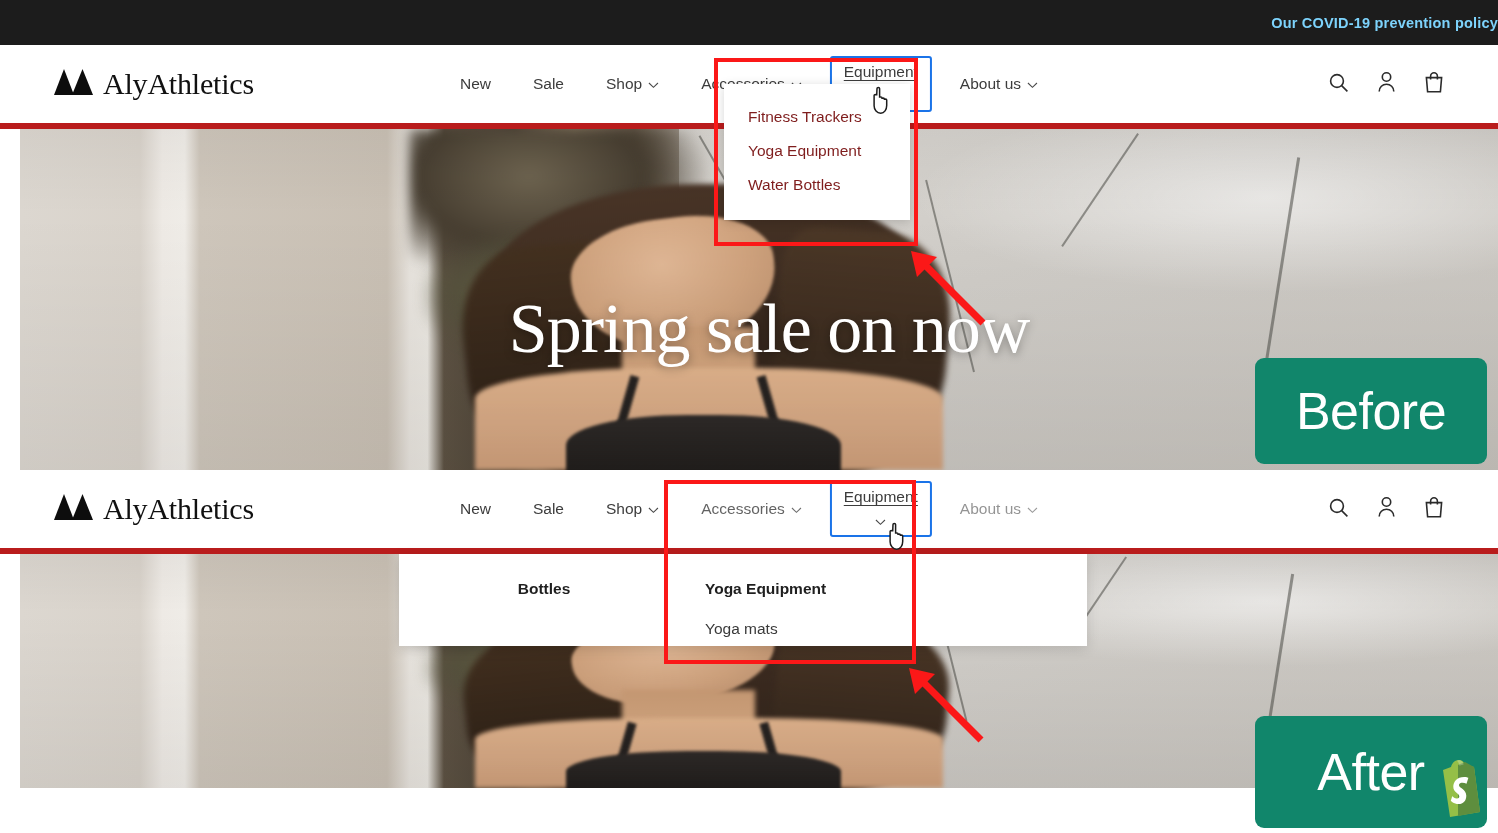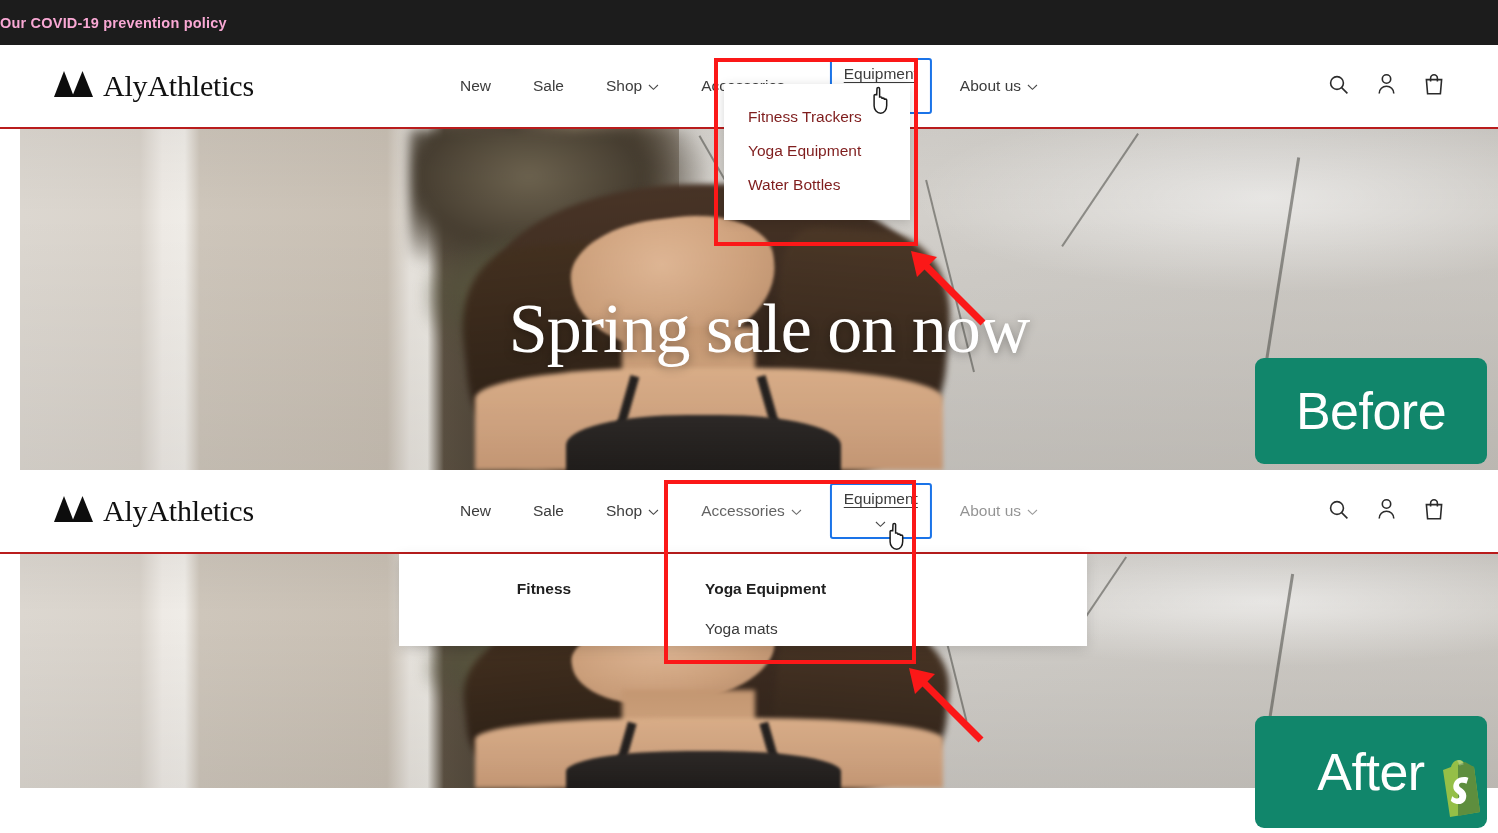--- a/index.html
+++ b/index.html
@@ -12,33 +12,33 @@
   .page { position: relative; width:1498px; height:833px; overflow:hidden; }
 
   
   .panel { position:absolute; left:0; width:1498px; overflow:hidden; }
   #panel-before { top:0; height:470px; }
   #panel-after  { top:470px; height:363px; }
 
   
   .announce {
     height:45px; width:100%;
-    background:#1c1c1c; color:#f9a8d4;
-    display:flex; align-items:center; justify-content:flex-start;
+    background:#1c1c1c; color:#7dd3fc;
+    display:flex; align-items:center; justify-content:flex-end;
     font-size:14.5px; font-weight:bold; letter-spacing:.2px;
   }
 
   
   .site-header {
     position:relative; z-index:40;
     height:84px; width:100%;
     background:#fff;
     display:flex; align-items:center;
     padding:0 54px;
-    border-bottom:2px solid #b91c1c;
+    border-bottom:6px solid #b91c1c;
   }
   .logo { display:flex; align-items:center; gap:9px; }
   .logo-mark { display:block; }
   .logo-text {
     font-family:"Liberation Serif", serif;
     font-size:30px; color:#111; letter-spacing:-0.2px;
   }
 
   
   .main-nav {
@@ -417,21 +417,21 @@
           <svg width="20" height="22" viewBox="0 0 20 22">
               <path d="M2.4 6.6h15.2L16.4 20.8H3.6z" fill="none" stroke="#2b2b2b" stroke-width="1.6"></path>
               <path d="M6.6 8.4V5.2a3.4 3.4 0 0 1 6.8 0v3.2" fill="none" stroke="#2b2b2b" stroke-width="1.6"></path>
             </svg>
         </span>
       </div>
     </div>
 
     <div class="megamenu" style="left:399px; top:84px; width:688px; height:92px;">
       <div class="mm-col" style="min-width:290px; text-align:center;">
-        <div class="mm-title">Fitness</div>
+        <div class="mm-title">Bottles</div>
       </div>
       <div class="mm-col" style="padding-left:16px;">
         <div class="mm-title">Yoga Equipment</div>
         <div class="mm-link">Yoga mats</div>
       </div>
     </div>
 
     <div class="hero">
       <div class="hero-photo">
         <div class="ph-base"></div>

